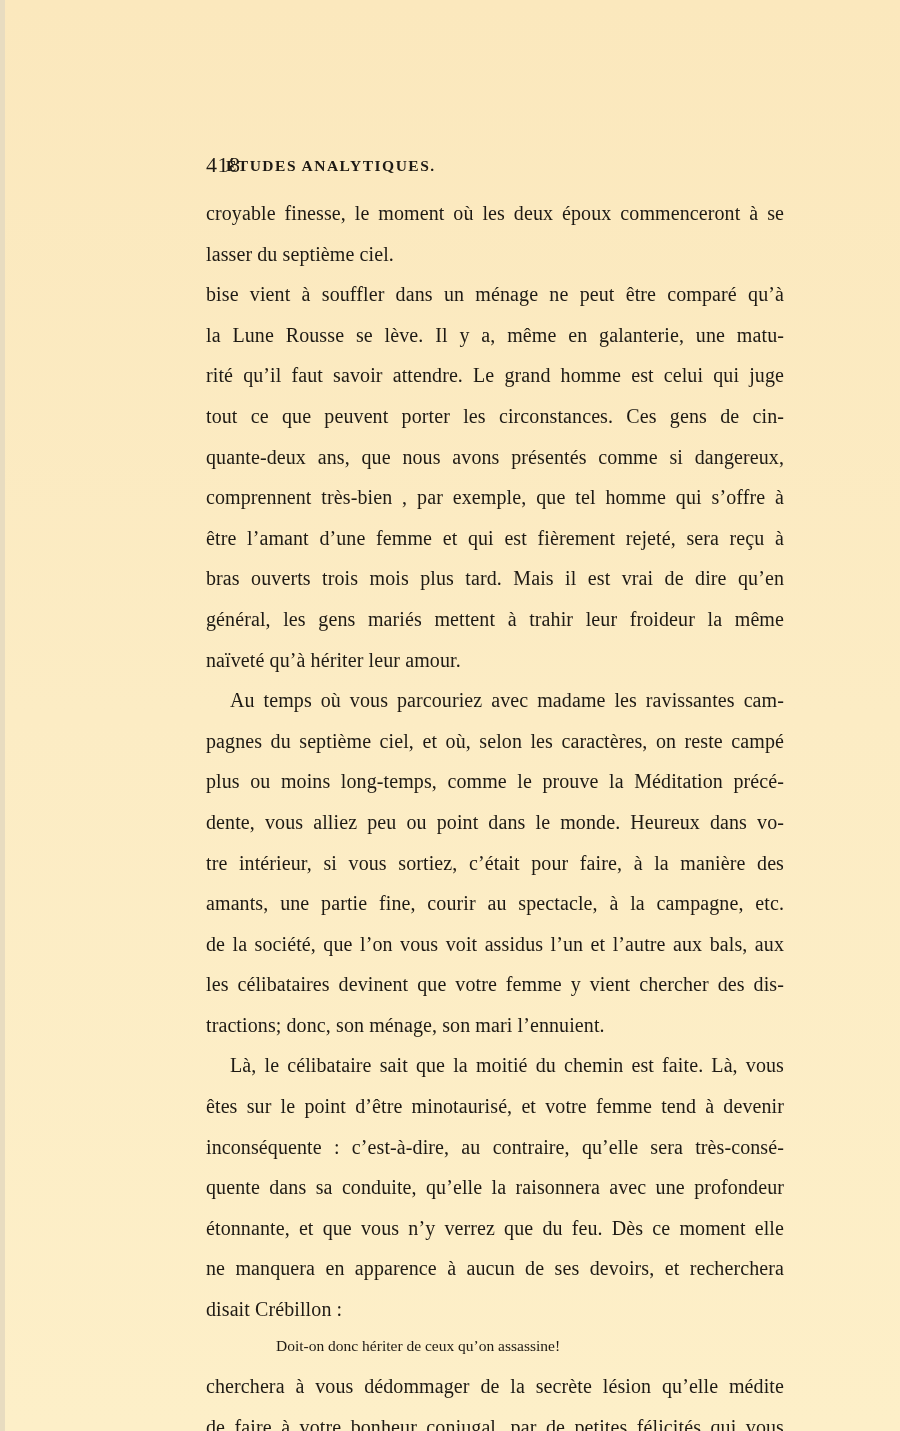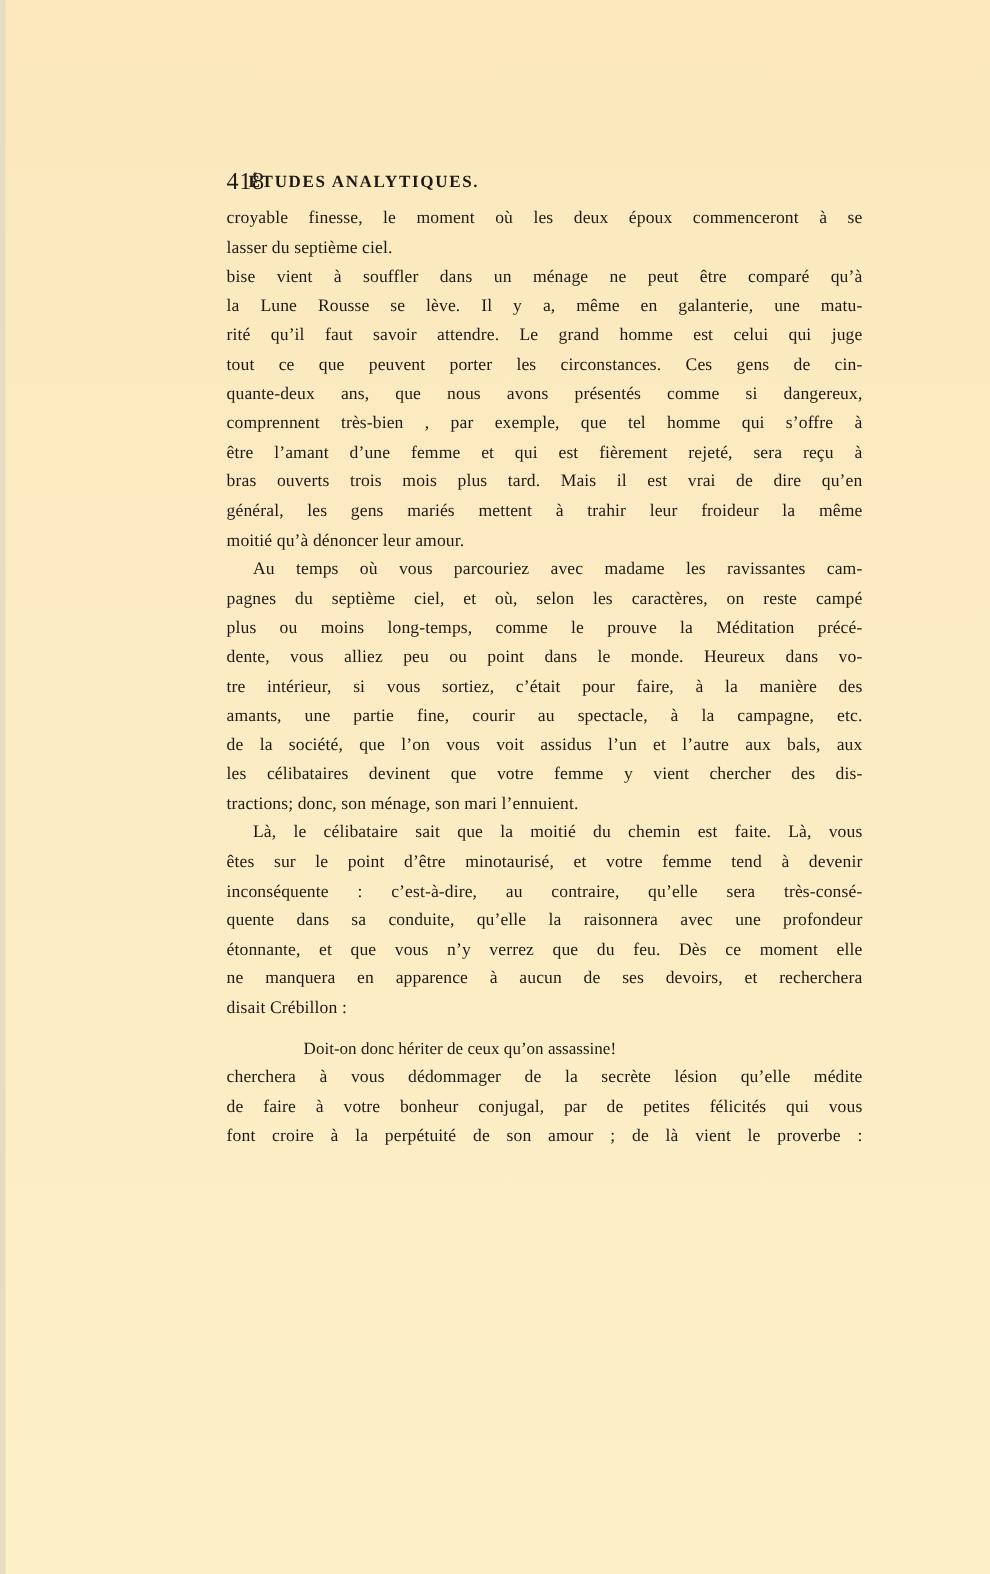--- a/index.html
+++ b/index.html
@@ -50,25 +50,26 @@
     .body-text {
       position: absolute;
       left: 201px;
       top: 186px;
       width: 578px;
     }
     .line {
       display: block;
       height: 26.6px;
       line-height: 26.6px;
-      font-size: 16px;
+      font-size: 20px;
       white-space: nowrap;
       text-align: justify;
       text-align-last: justify;
       letter-spacing: 0.1px;
+      margin-top: 14px;
     }
     .line.last {
       text-align-last: left;
     }
     .line.indent {
       padding-left: 24px;
     }
     .quote {
       display: block;
       height: 26.6px;
@@ -99,21 +100,21 @@
     <div>
       <span class="line">bise vient à souffler dans un ménage ne peut être comparé qu’à</span>
       <span class="line">la Lune Rousse se lève. Il y a, même en galanterie, une matu-</span>
       <span class="line">rité qu’il faut savoir attendre. Le grand homme est celui qui juge</span>
       <span class="line">tout ce que peuvent porter les circonstances. Ces gens de cin-</span>
       <span class="line">quante-deux ans, que nous avons présentés comme si dangereux,</span>
       <span class="line">comprennent très-bien , par exemple, que tel homme qui s’offre à</span>
       <span class="line">être l’amant d’une femme et qui est fièrement rejeté, sera reçu à</span>
       <span class="line">bras ouverts trois mois plus tard. Mais il est vrai de dire qu’en</span>
       <span class="line">général, les gens mariés mettent à trahir leur froideur la même</span>
-      <span class="line last">moitié qu’à dénoncer leur amour.</span>
+      <span class="line last">naïveté qu’à hériter leur amour.</span>
     </div>
 
     <div>
       <span class="line indent">Au temps où vous parcouriez avec madame les ravissantes cam-</span>
       <span class="line">pagnes du septième ciel, et où, selon les caractères, on reste campé</span>
       <span class="line">plus ou moins long-temps, comme le prouve la Méditation précé-</span>
       <span class="line">dente, vous alliez peu ou point dans le monde. Heureux dans vo-</span>
       <span class="line">tre intérieur, si vous sortiez, c’était pour faire, à la manière des</span>
       <span class="line">amants, une partie fine, courir au spectacle, à la campagne, etc.</span>
       <span class="line">de la société, que l’on vous voit assidus l’un et l’autre aux bals, aux</span>

